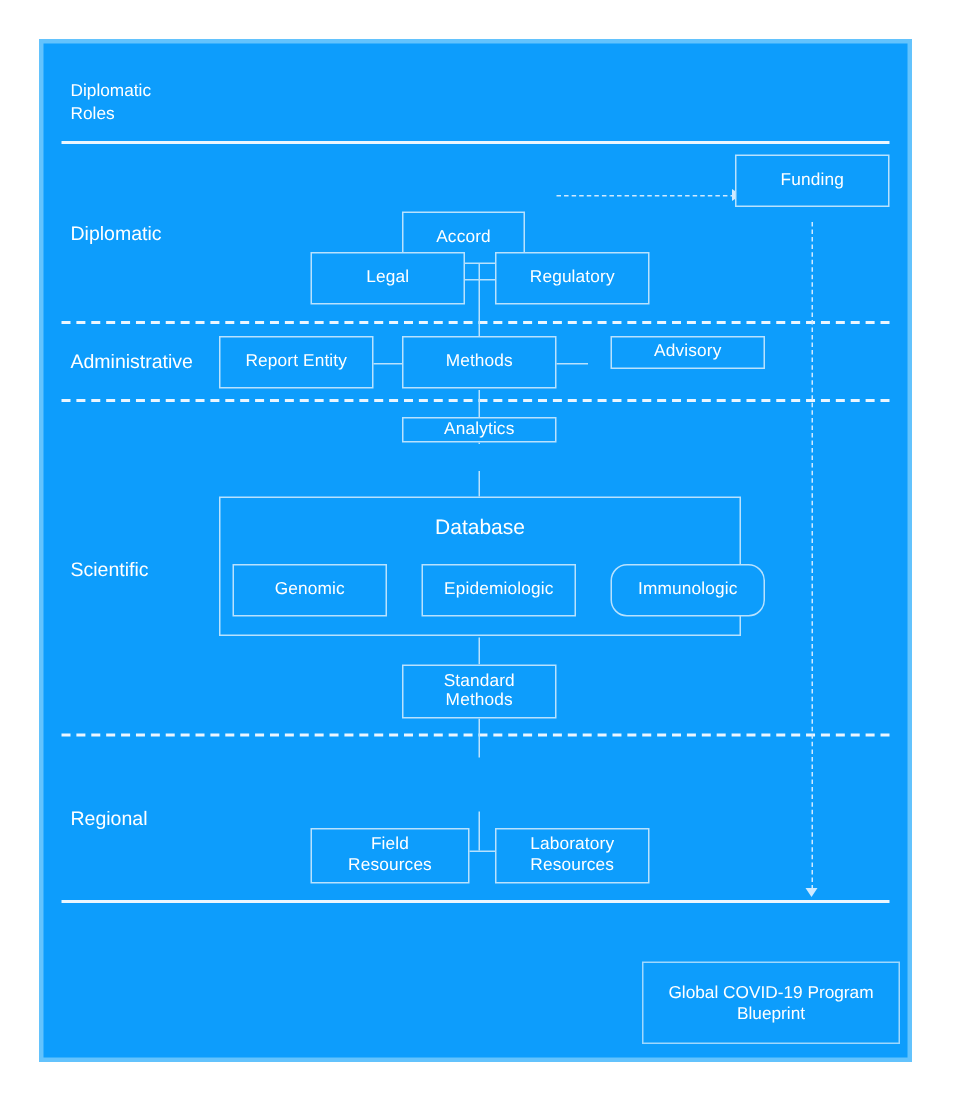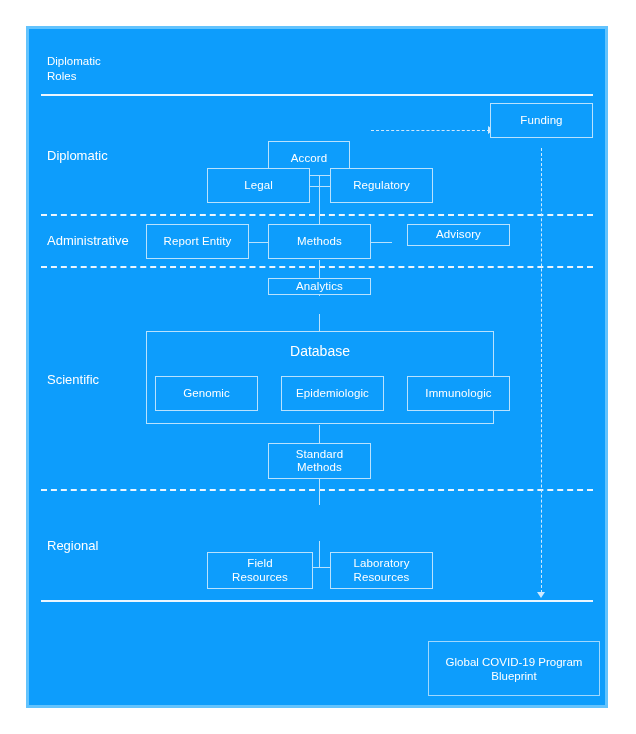--- a/index.html
+++ b/index.html
@@ -206,21 +206,21 @@
       <div class="node" style="left:239px; top:195px; width:103px; height:35px;">Methods</div>
       <div class="node" style="left:345px; top:195px; width:103px; height:22px;margin-left:33px;">Advisory</div>
 
       <div class="node" style="left:239px; top:249px; width:103px; height:17px;">Analytics</div>
 
       <div class="cluster" style="left:117px; top:302px; width:348px; height:93px;">
         <div class="cluster-title" style="top:13px;">Database</div>
       </div>
       <div class="node" style="left:126px; top:347px; width:103px; height:35px;">Genomic</div>
       <div class="node" style="left:252px; top:347px; width:103px; height:35px;">Epidemiologic</div>
-      <div class="node" style="left:378px; top:347px; width:103px; height:35px;">Immunologic</div>
+      <div class="node" style="left:378px; top:347px; width:103px; height:35px;border-radius:11px;">Immunologic</div>
 
       <div class="node" style="left:239px; top:414px; width:103px; height:36px;">Standard
 Methods</div>
 
       <div class="node" style="left:178px; top:523px; width:106px; height:37px;">Field
 Resources</div>
       <div class="node" style="left:301px; top:523px; width:103px; height:37px;">Laboratory
 Resources</div>
 
       <div id="caption-box" style="left:399px; top:612px; width:172px; height:55px;">Global COVID-19 Program

